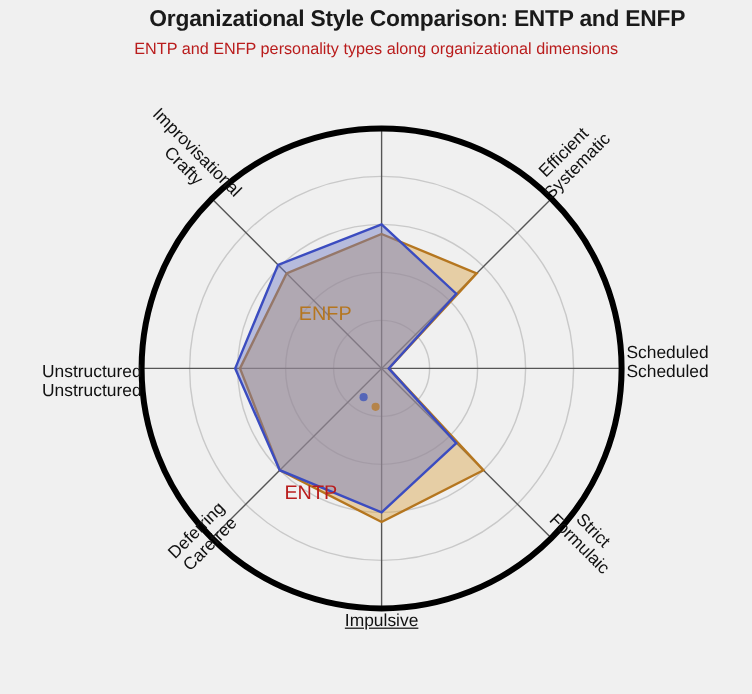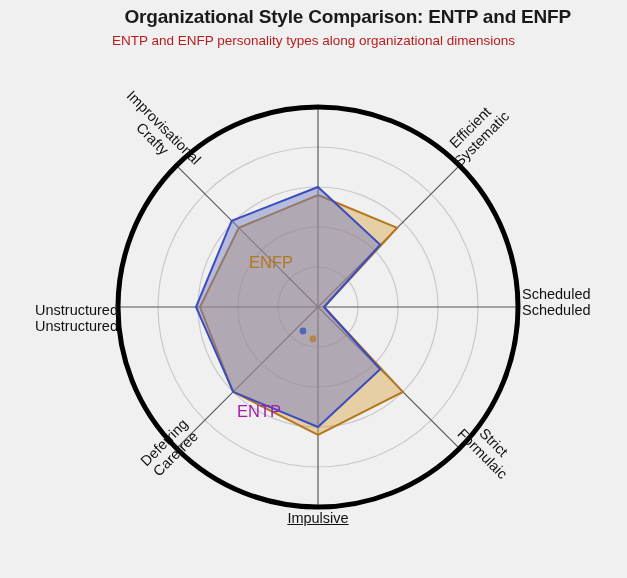--- a/index.html
+++ b/index.html
@@ -92,21 +92,21 @@
 
     <polygon id="poly-enfp" points="318.00,195.00 397.20,227.80 324.00,307.00 402.85,391.85 318.00,435.00 233.15,391.85 200.00,307.00 238.80,227.80" fill="#d9a34a" fill-opacity="0.45" stroke="#b5761f" stroke-width="2"></polygon>
 
     <polygon id="poly-entp" points="318.00,187.00 380.23,244.77 324.00,307.00 380.23,369.23 318.00,427.00 233.15,391.85 196.00,307.00 231.73,220.73" fill="#6e7bc4" fill-opacity="0.45" stroke="#3b4cc0" stroke-width="2"></polygon>
 
     <circle cx="303" cy="331" r="3.4" fill="#5566b8"></circle>
     <circle cx="313" cy="339" r="3.4" fill="#b5844a"></circle>
   </svg>
 
   <div class="series-label" style="left:249px; top:233px; color:#b5761f;margin-top:20px;">ENFP</div>
-  <div class="series-label" style="left:237px; top:402px; color:#a21caf;">ENTP</div>
+  <div class="series-label" style="left:237px; top:402px; color:#b91c1c;">ENTP</div>
 
 
   <div class="axis-label" style="left:416px; top:117px; width:120px; transform:rotate(-45deg); transform-origin:center center;">
     <span>Efficient</span>
     <span class="l2">Systematic</span>
   </div>
 
   <div class="axis-label" style="left:522px; top:286px; width:106px; text-align:left;">
     <span>Scheduled</span>
     <span class="l2">Scheduled</span>

